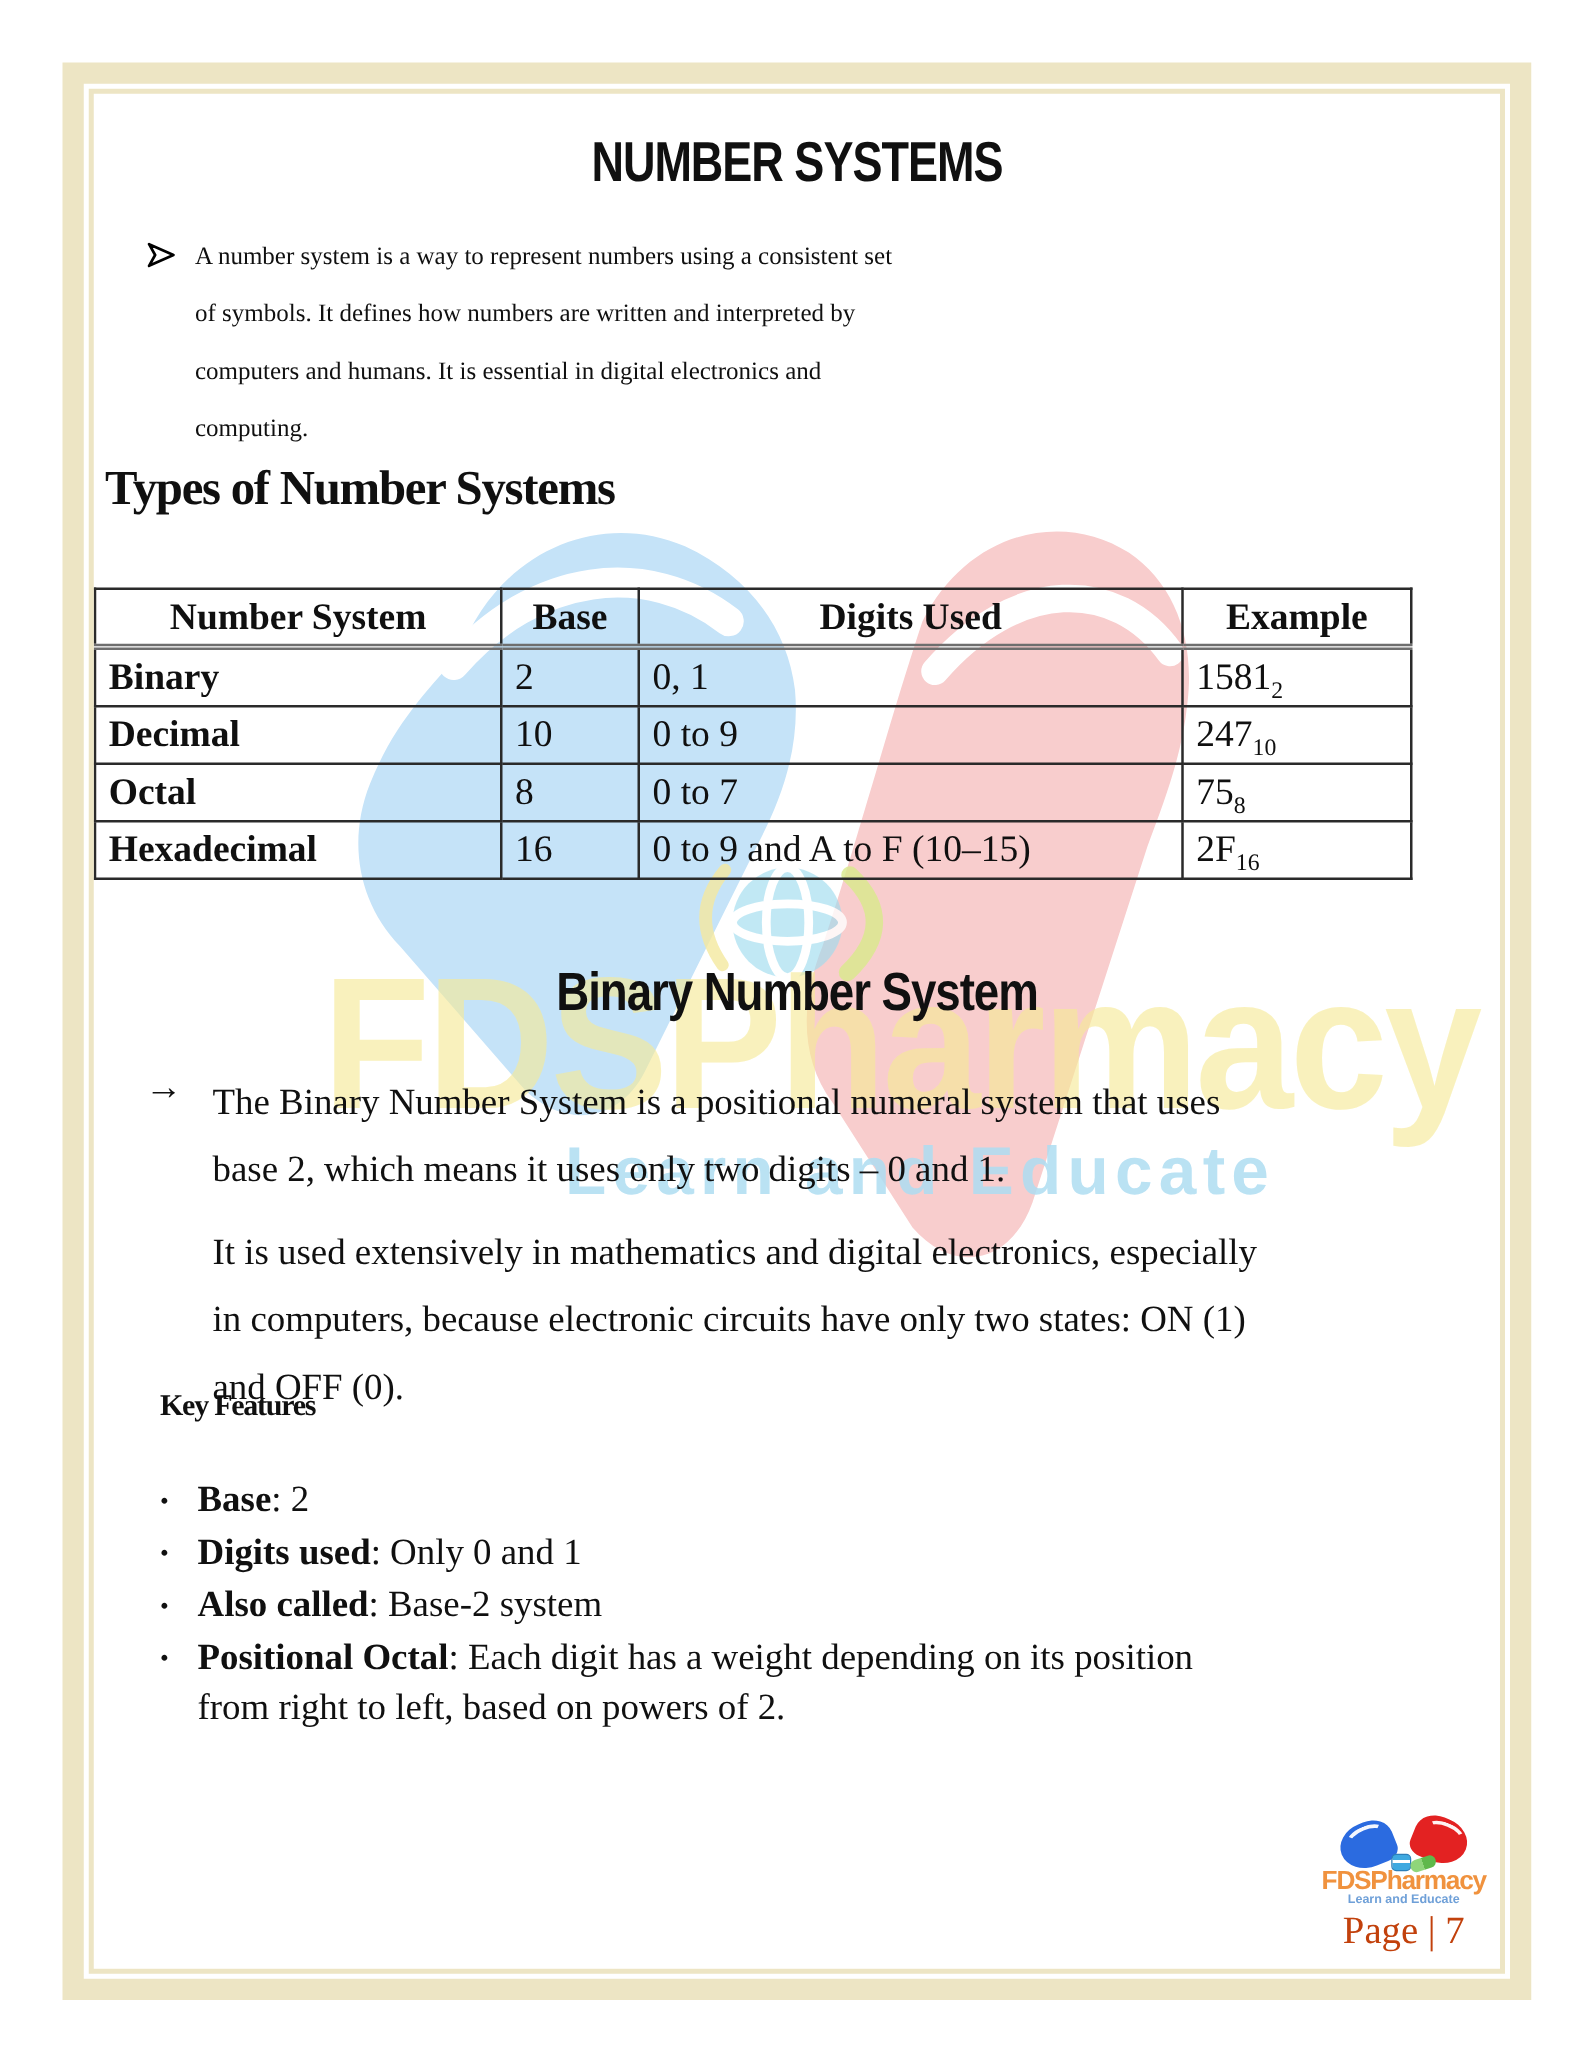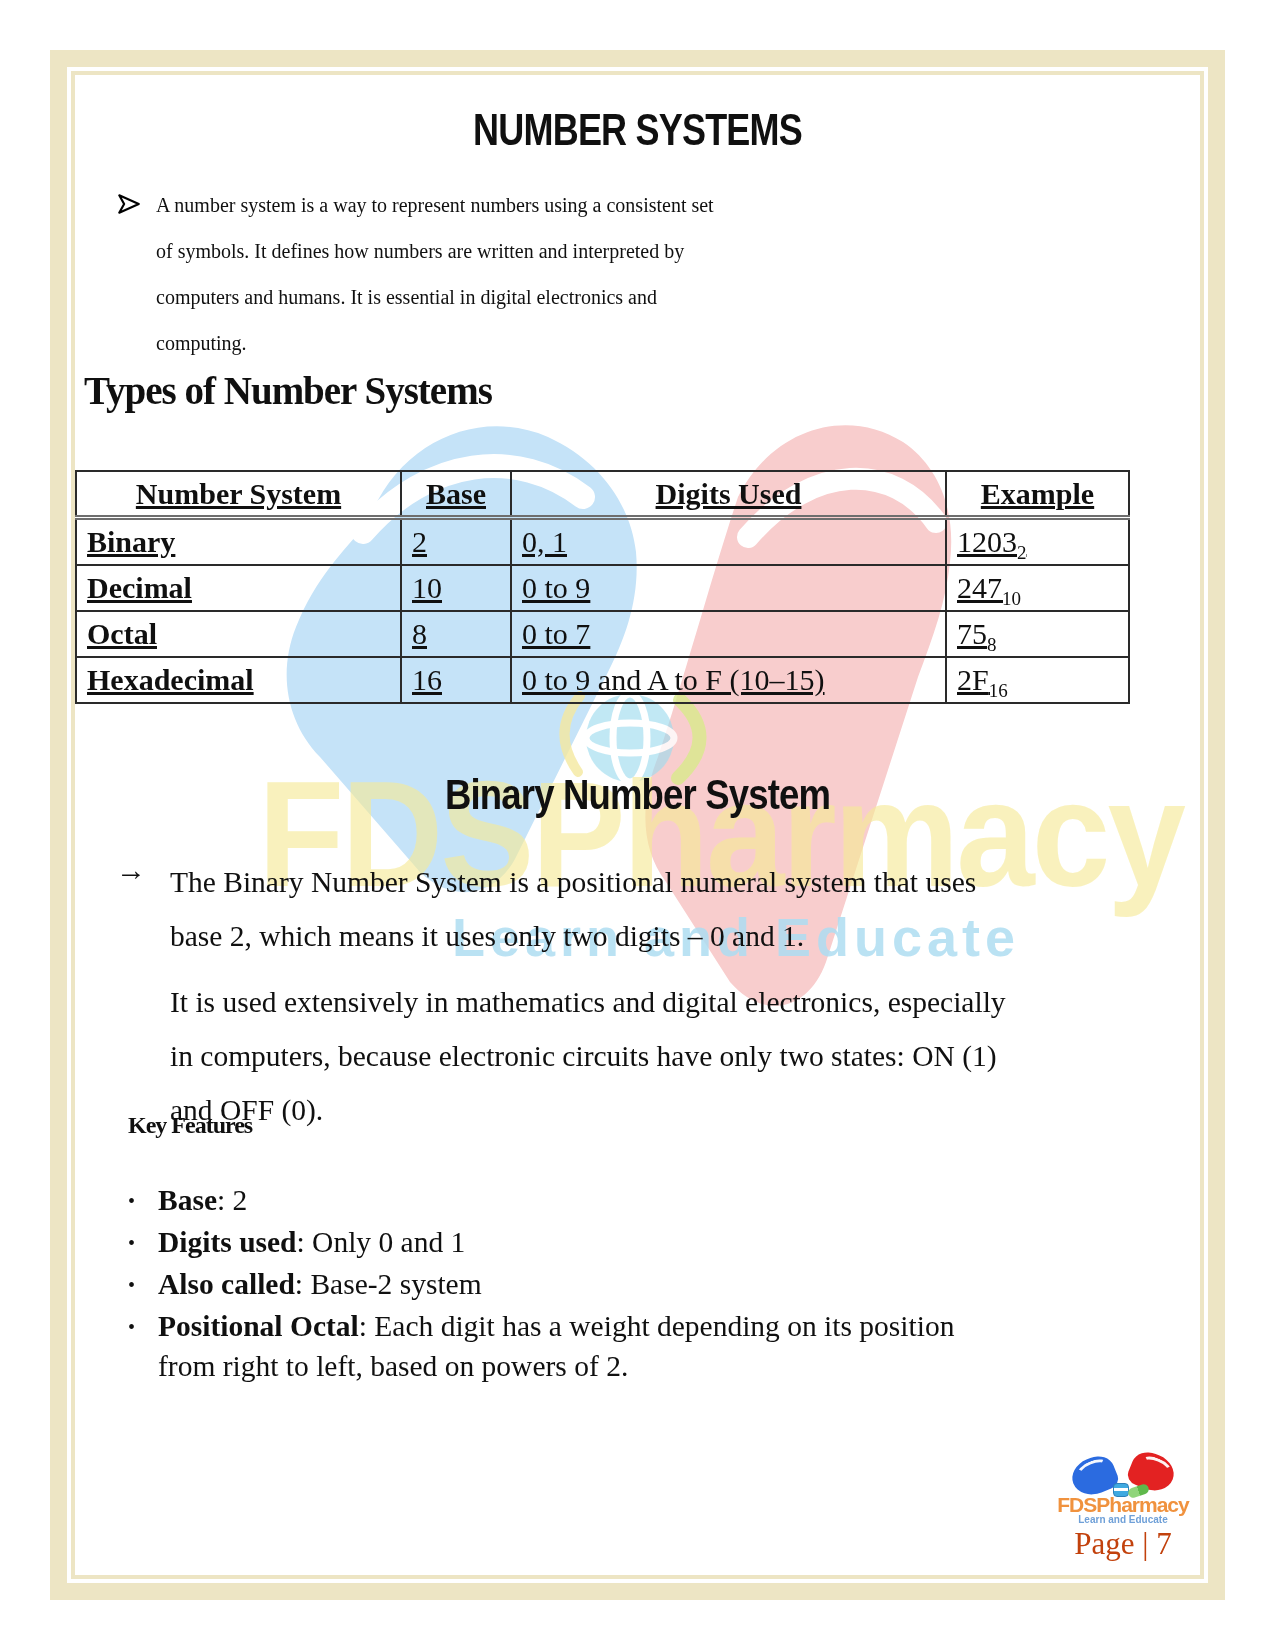--- a/index.html
+++ b/index.html
@@ -41,21 +41,20 @@
   .intro .marker { flex:0 0 auto; margin-top:9px; }
   .intro .txt { font-size:20px; line-height:46px; white-space:pre-line; }
 
   .h-serif { font-family:"Liberation Serif", serif; font-weight:bold; margin:0; letter-spacing:-1px; }
   .types-heading { position:absolute; left:84px; top:368px; font-size:39px; }
 
   table.ns {
     position:absolute; left:75px; top:470px; width:1053px;
     border-collapse:collapse; table-layout:fixed; background:transparent;
     border:2px solid #a3a3a3;
-    text-decoration:underline;
   }
   table.ns col.c1 { width:325px; } table.ns col.c2 { width:110px; }
   table.ns col.c3 { width:435px; } table.ns col.c4 { width:183px; }
   table.ns th {
     font-size:30px; font-weight:bold; text-align:center; height:43px;
     border:2px solid #2a2a2a; border-bottom:5px double #6e6e6e; padding:0 6px;
   }
   table.ns td {
     font-size:30px; height:44px; padding:0 10px; vertical-align:middle;
     border:2px solid #2a2a2a; background:transparent;
@@ -171,21 +170,21 @@
         <th>Base</th>
         <th>Digits Used</th>
         <th>Example</th>
       </tr>
     </thead>
     <tbody>
       <tr>
         <td class="cell-name">Binary</td>
         <td>2</td>
         <td>0, 1</td>
-        <td class="cell-example"><span>1203</span><sub>2</sub></td>
+        <td class="cell-example"><span>1581</span><sub>2</sub></td>
       </tr>
       <tr>
         <td class="cell-name">Decimal</td>
         <td>10</td>
         <td>0 to 9</td>
         <td class="cell-example"><span>247</span><sub>10</sub></td>
       </tr>
       <tr>
         <td class="cell-name">Octal</td>
         <td>8</td>

